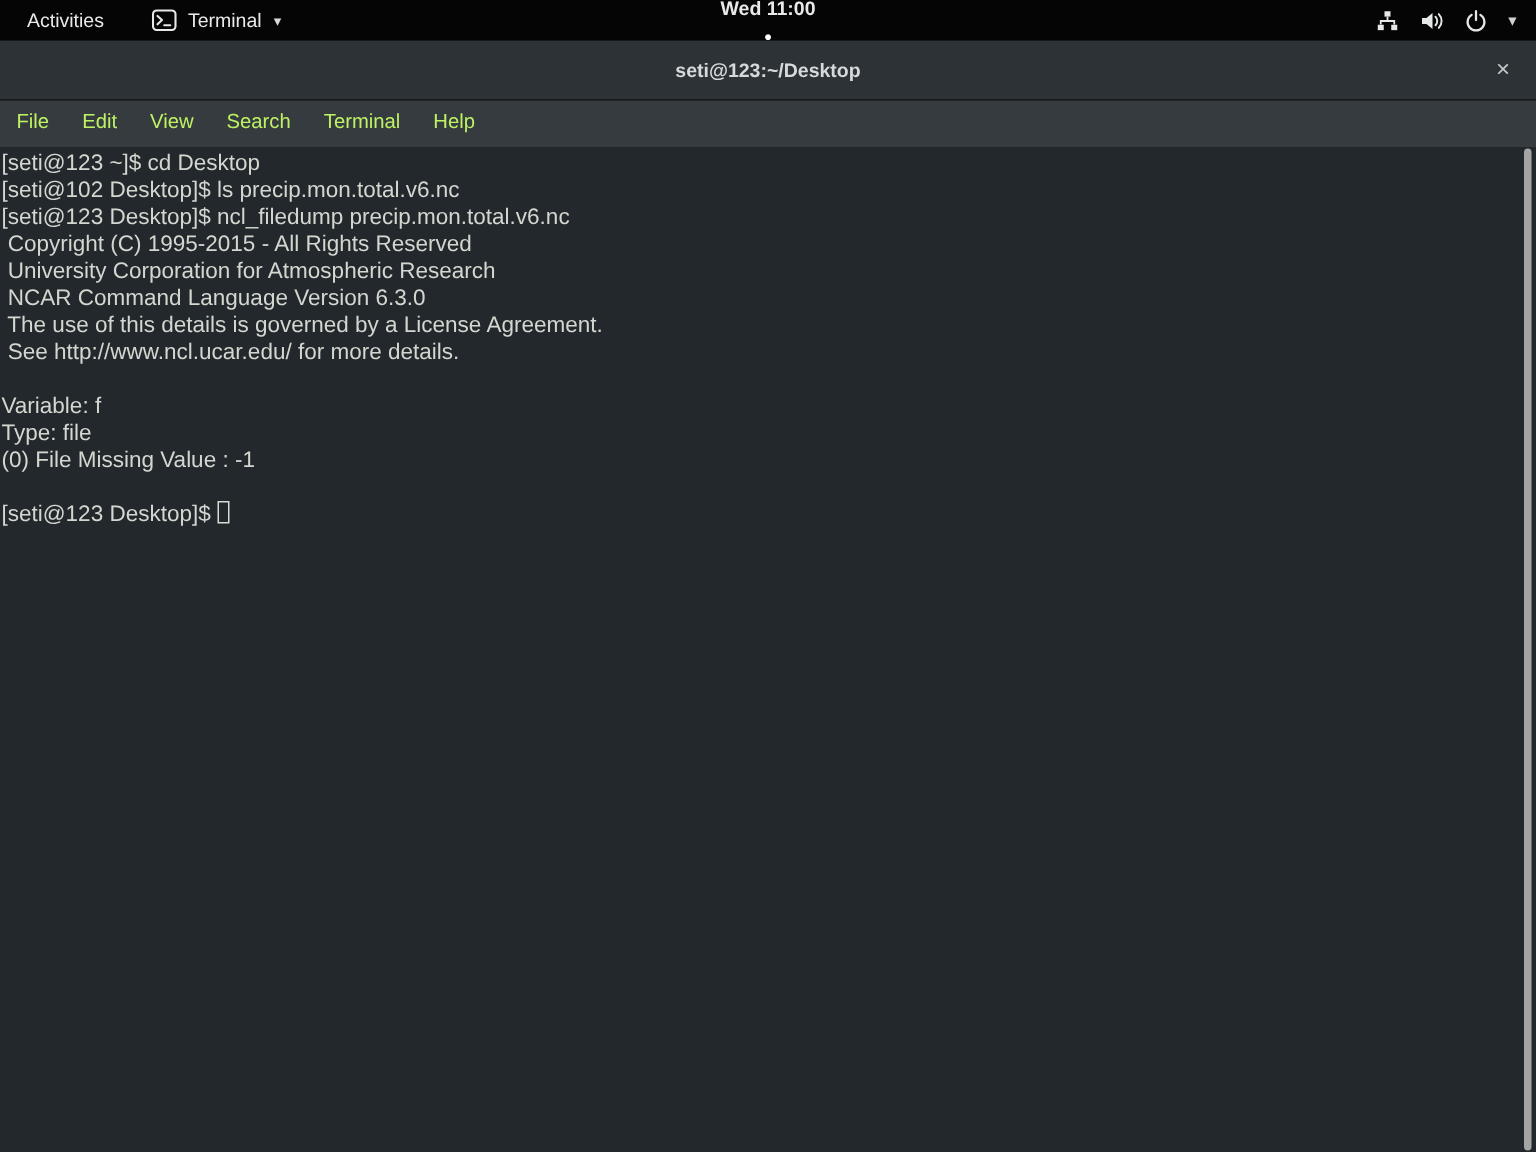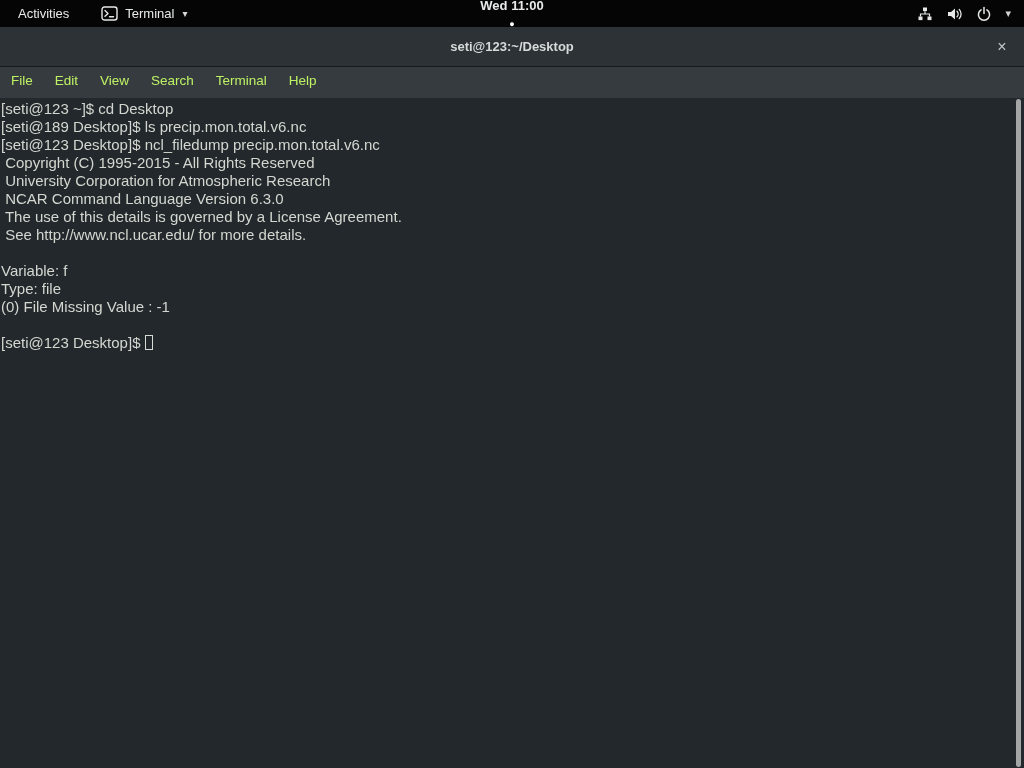--- a/index.html
+++ b/index.html
@@ -122,21 +122,21 @@
     <span class="menu-item">File</span>
     <span class="menu-item">Edit</span>
     <span class="menu-item">View</span>
     <span class="menu-item">Search</span>
     <span class="menu-item">Terminal</span>
     <span class="menu-item">Help</span>
   </div>
 
   <div class="terminal">
     <div class="term-line">[seti@123 ~]$ cd Desktop</div>
-    <div class="term-line">[seti@189 Desktop]$ ls precip.mon.total.v6.nc</div>
+    <div class="term-line">[seti@102 Desktop]$ ls precip.mon.total.v6.nc</div>
     <div class="term-line">[seti@123 Desktop]$ ncl_filedump precip.mon.total.v6.nc</div>
     <div class="term-line"> Copyright (C) 1995-2015 - All Rights Reserved</div>
     <div class="term-line"> University Corporation for Atmospheric Research</div>
     <div class="term-line"> NCAR Command Language Version 6.3.0</div>
     <div class="term-line"> The use of this details is governed by a License Agreement.</div>
     <div class="term-line"> See http://www.ncl.ucar.edu/ for more details.</div>
     <div class="term-line"></div>
     <div class="term-line">Variable: f</div>
     <div class="term-line">Type: file</div>
     <div class="term-line">(0) File Missing Value : -1</div>

